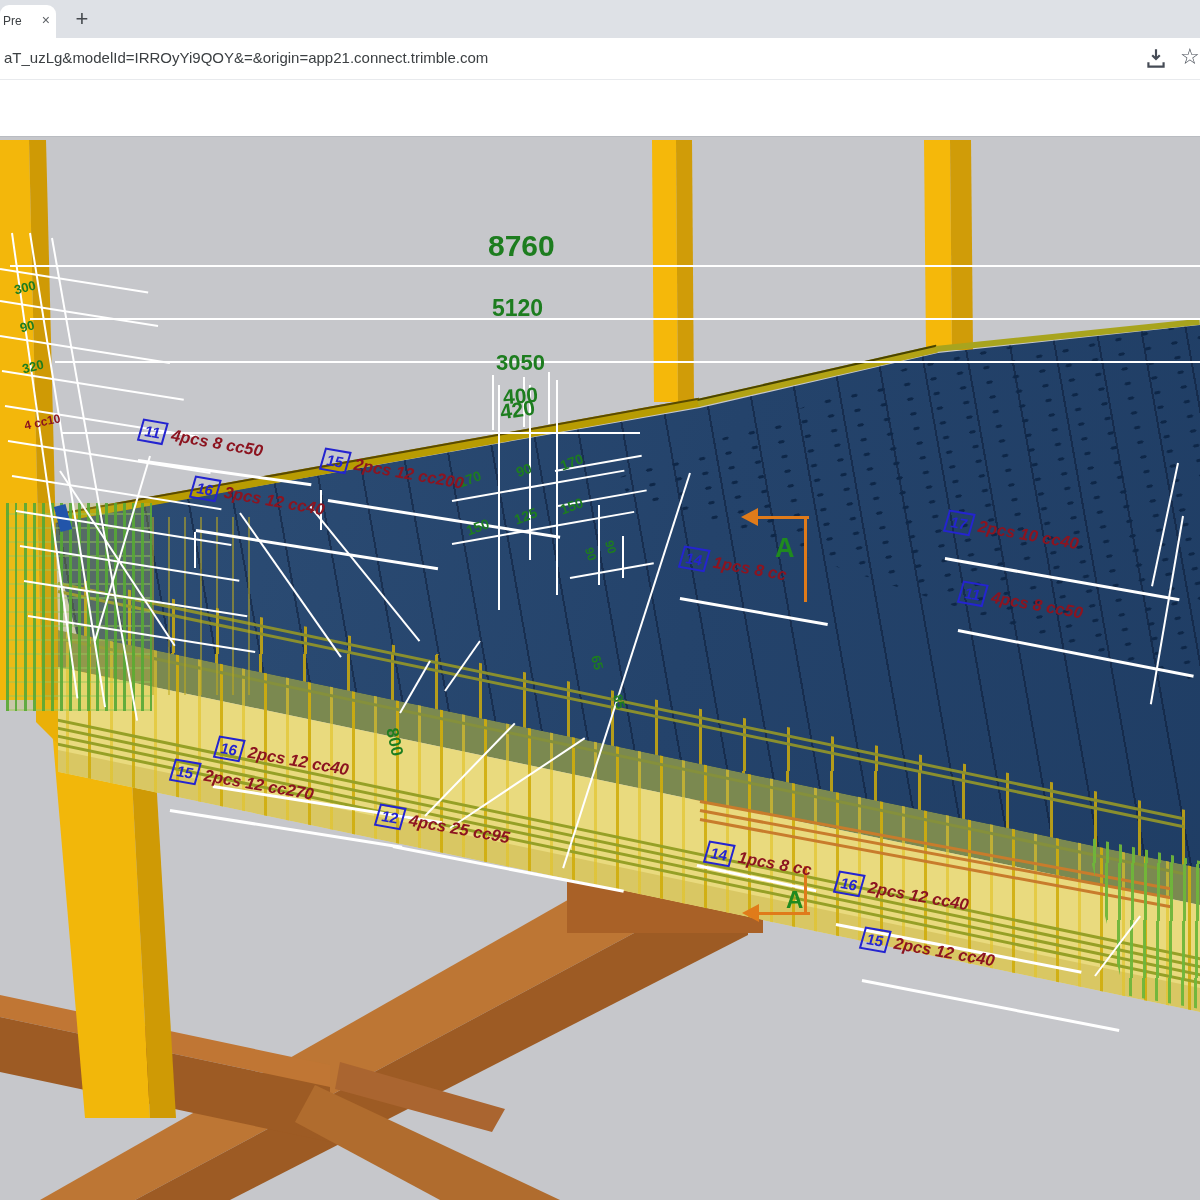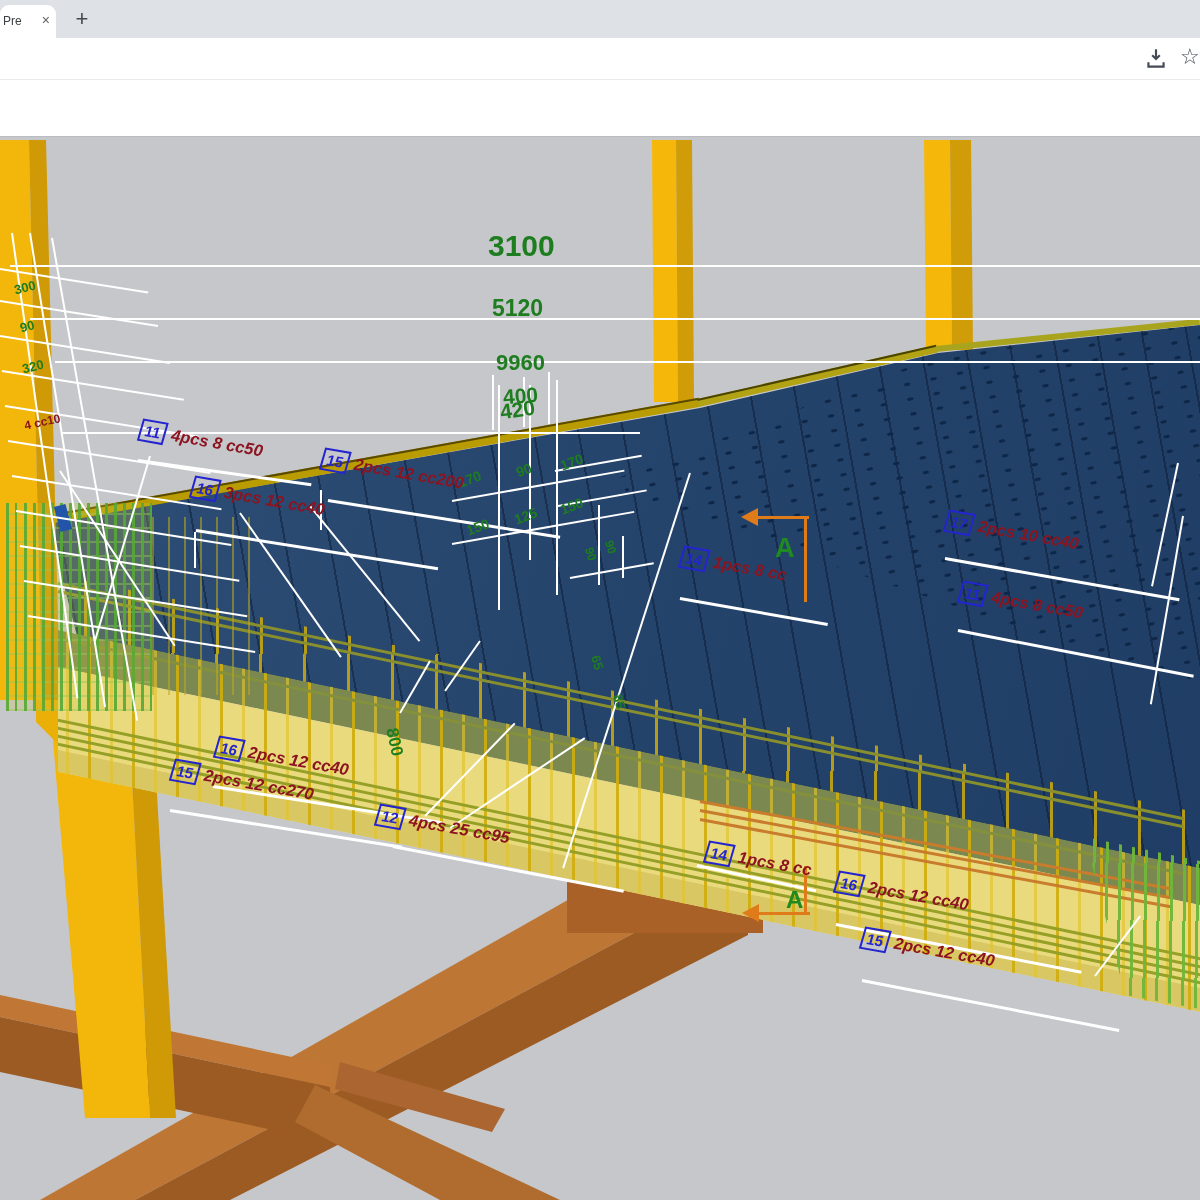--- a/index.html
+++ b/index.html
@@ -40,20 +40,21 @@
 
 <div id="tabbar">
   <div id="tab">
     <span class="ttl">Pre</span>
     <span class="tx">×</span>
   </div>
   <div id="newtab">+</div>
 </div>
 
 <div id="urlrow">
+  <span id="urltext">aT_uzLg&amp;modelId=IRROyYi9QOY&amp;=&amp;origin=app21.connect.trimble.com</span>
   <div class="abs" style="left:1143px;top:8px">
     <svg class="ic" width="26" height="26" viewBox="0 0 24 24">
         <path d="M12 3v9M8.5 8.5 12 12l3.5-3.5M5 15v4h14v-4" stroke="#454b55" stroke-width="2" fill="none"></path>
       </svg>
   </div>
   <div class="abs" style="left:1180px;top:6px;font-size:22px;color:#454b55">☆</div>
 </div>
 
 <div id="toolbar">
   <div class="tbtn blue" style="left:4px">
@@ -288,23 +289,23 @@
   <div class="wl" style="left:680px;top:460px;width:150px;transform:rotate(10deg);height:2.5px"></div>
   <div class="wl" style="left:945px;top:420px;width:238px;transform:rotate(10deg);height:2.5px"></div>
   <div class="wl" style="left:958px;top:492px;width:240px;transform:rotate(11deg);height:2.5px"></div>
   <div class="wl" style="left:213px;top:648px;width:232px;transform:rotate(9deg);height:2.5px"></div>
   <div class="wl" style="left:170px;top:672px;width:235px;transform:rotate(9deg);height:2.5px"></div>
   <div class="wl" style="left:393px;top:708px;width:235px;transform:rotate(11deg);height:2.5px"></div>
   <div class="wl" style="left:697px;top:727px;width:122px;transform:rotate(12deg);height:2.5px"></div>
   <div class="wl" style="left:836px;top:786px;width:250px;transform:rotate(11deg);height:2.5px"></div>
   <div class="wl" style="left:862px;top:842px;width:262px;transform:rotate(11deg);height:2.5px"></div>
 
-  <div class="gdim" style="left:488px;top:92px;font-size:30px">3100</div>
+  <div class="gdim" style="left:488px;top:92px;font-size:30px">8760</div>
   <div class="gdim" style="left:492px;top:158px;font-size:23px">5120</div>
-  <div class="gdim" style="left:496px;top:213px;font-size:22px">9960</div>
+  <div class="gdim" style="left:496px;top:213px;font-size:22px">3050</div>
   <div class="gdim" style="left:503px;top:247px;font-size:21px;transform:rotate(-4deg)">400</div>
   <div class="gdim" style="left:500px;top:261px;font-size:21px;transform:rotate(-8deg)">420</div>
   <div class="gdim" style="left:14px;top:143px;font-size:13px;transform:rotate(-14deg)">300</div>
   <div class="gdim" style="left:20px;top:182px;font-size:13px;transform:rotate(-14deg)">90</div>
   <div class="gdim" style="left:22px;top:222px;font-size:13px;transform:rotate(-14deg)">320</div>
   <div class="abs" style="left:24px;top:278px;font-size:12px;font-weight:700;color:#8c1420;transform:rotate(-12deg);white-space:nowrap">4 cc10</div>
   <div class="gdim" style="left:458px;top:334px;font-size:14px;transform:rotate(-20deg)">170</div>
   <div class="gdim" style="left:516px;top:325px;font-size:14px;transform:rotate(-20deg)">90</div>
   <div class="gdim" style="left:560px;top:317px;font-size:14px;transform:rotate(-20deg)">170</div>
   <div class="gdim" style="left:466px;top:382px;font-size:14px;transform:rotate(-20deg)">150</div>

